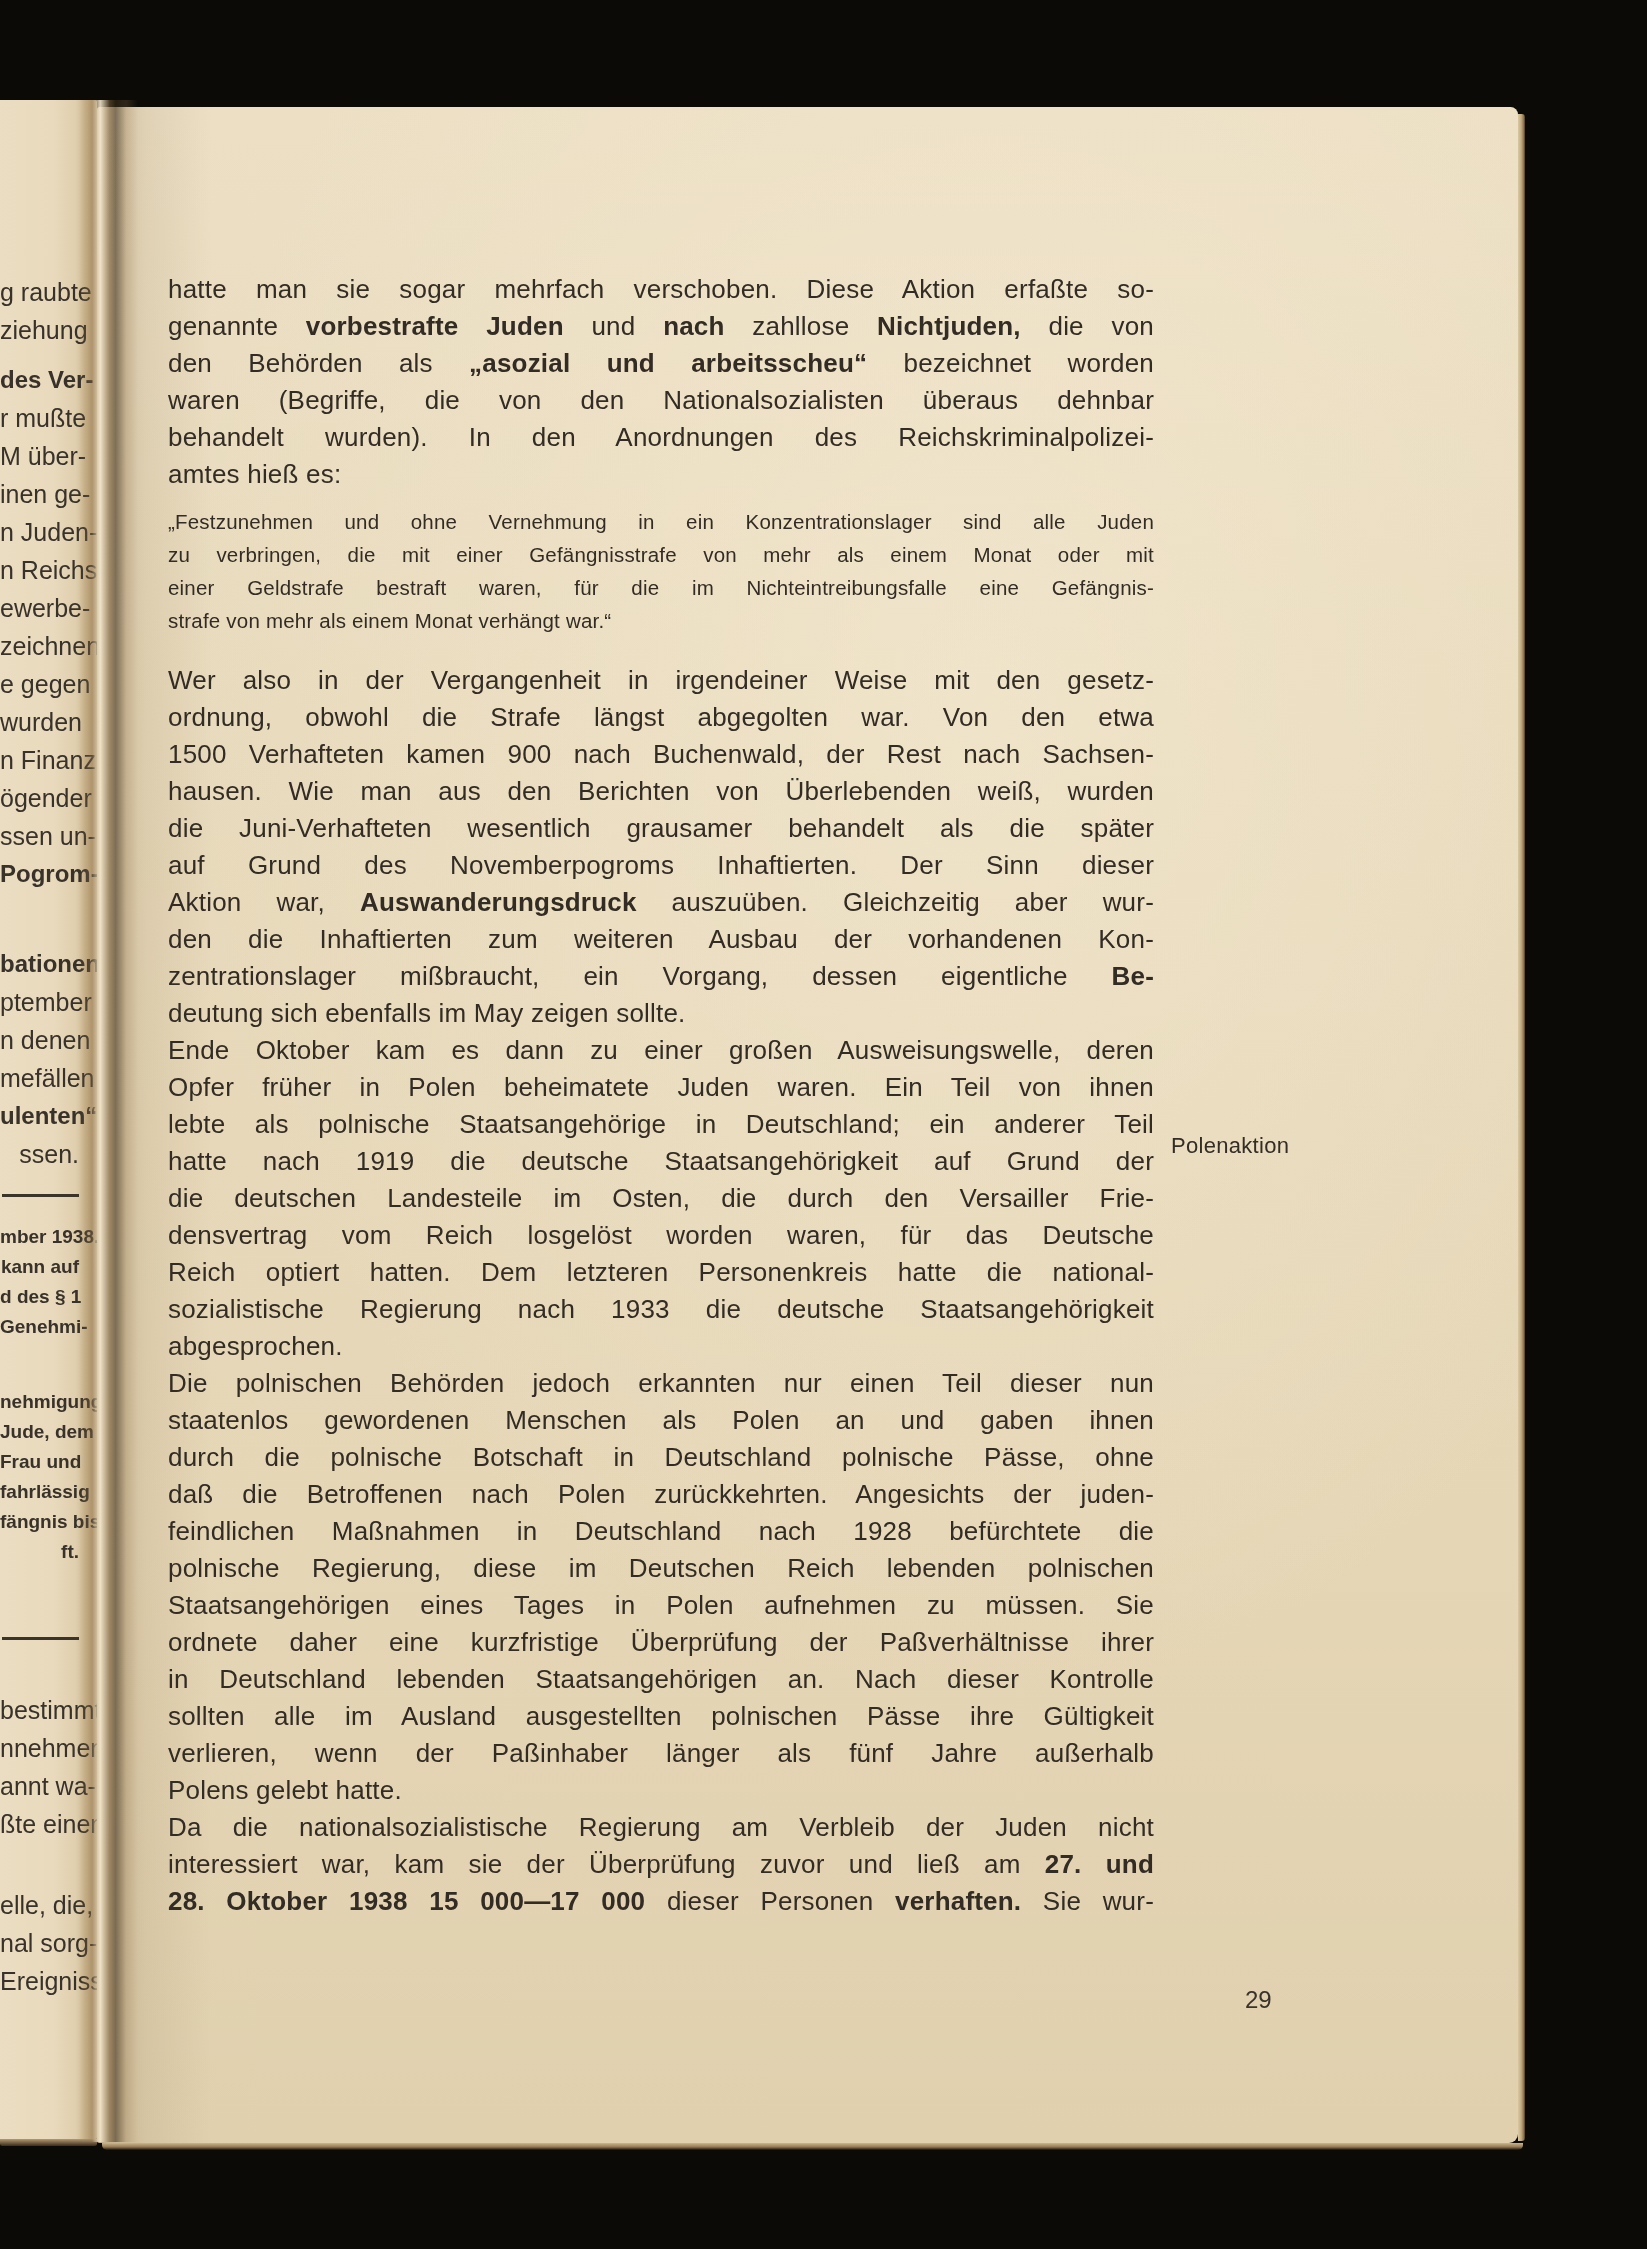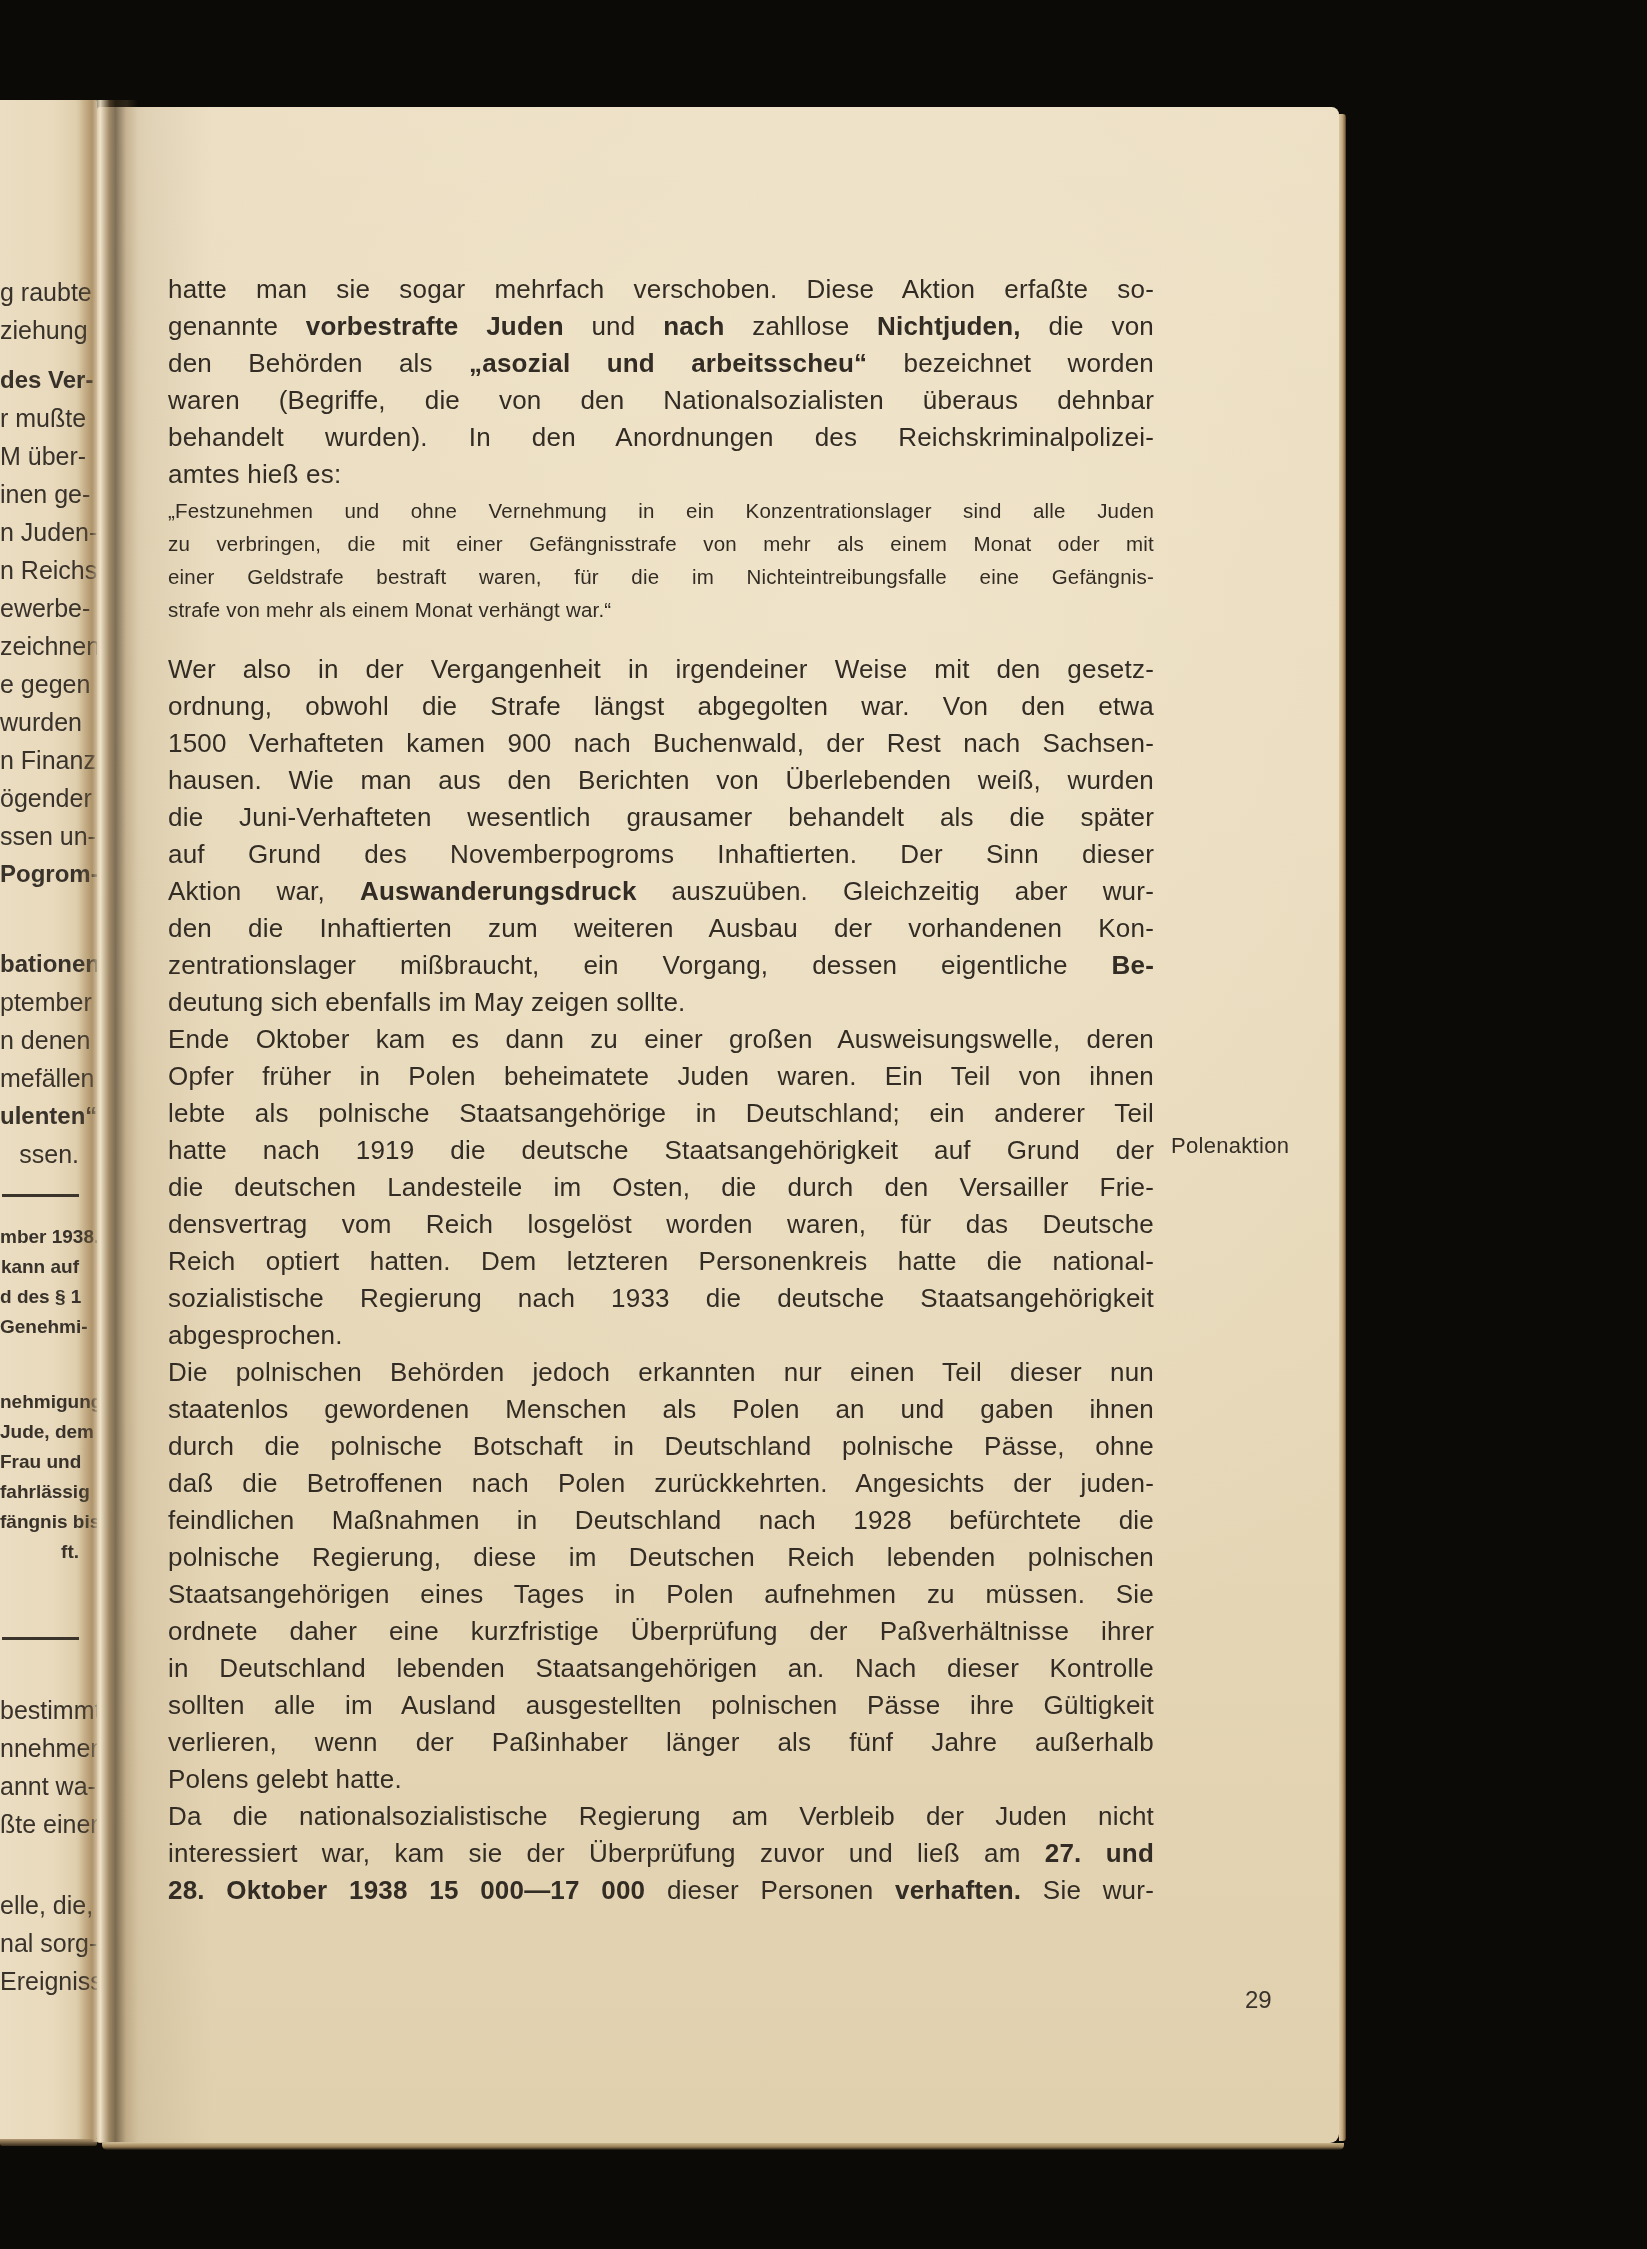--- a/index.html
+++ b/index.html
@@ -43,21 +43,21 @@
       rgba(244,232,205,0.9) 36%,
       rgba(120,94,58,0.55) 52%,
       rgba(60,45,26,0.55) 62%,
       rgba(150,120,80,0.25) 80%,
       rgba(140,110,70,0) 100%);
     z-index: 3;
   }
 
   
   .main-page {
-    position: absolute; left: 97px; top: 107px; width: 1242px; height: 2036px;
+    position: absolute; left: 97px; top: 107px; width: 1421px; height: 2036px;
     background:
       radial-gradient(ellipse 1150px 1479px at 62% 28%, rgba(245,235,212,0.55), rgba(245,235,212,0) 70%),
       linear-gradient(90deg, rgba(120,92,52,0.30) 0px, rgba(120,92,52,0.10) 49px, rgba(120,92,52,0) 115px),
       linear-gradient(180deg, #ecdfc4 0%, #e8dabc 30%, #e5d6b6 70%, #e0d0ae 100%);
     border-radius: 2.5px 7.4px 9px 2.5px;
     z-index: 2;
   }
   .main-page .edge-right {
     position: absolute; right: -7.4px; top: 6.6px; bottom: 1.6px; width: 7.4px;
     background: linear-gradient(90deg, #d9c8a4 0%, #c3ab82 45%, #8d744e 80%, #4a3a25 100%);
@@ -68,21 +68,21 @@
     background: linear-gradient(180deg, #c9b58d 0%, #977c54 55%, #33271735 100%);
     border-radius: 0 0 5px 5px;
   }
 
   
   .text-block {
     position: absolute; left: 71px; top: 164px; width: 986px;
     color: #322c24;
   }
   .block.para .line { font-size: 26px; line-height: 37px; height: 37px; }
-  .block.quote { margin-top: 1px; margin-bottom: 25px; }
+  .block.quote { margin-top: 12px; margin-bottom: 25px; }
   .block.quote .line { font-size: 20.5px; line-height: 33px; height: 33px; font-weight: 500; }
   .line { text-align: justify; text-align-last: justify; overflow: hidden; letter-spacing: 0.2px; }
   .line.end { text-align-last: left; }
   .line .bold { font-weight: 700; }
 
   .margin-note {
     position: absolute; left: 1074px; top: 1026px;
     font-size: 22px; font-weight: 400; color: #332d25; letter-spacing: 0.3px;
     white-space: nowrap;
   }

